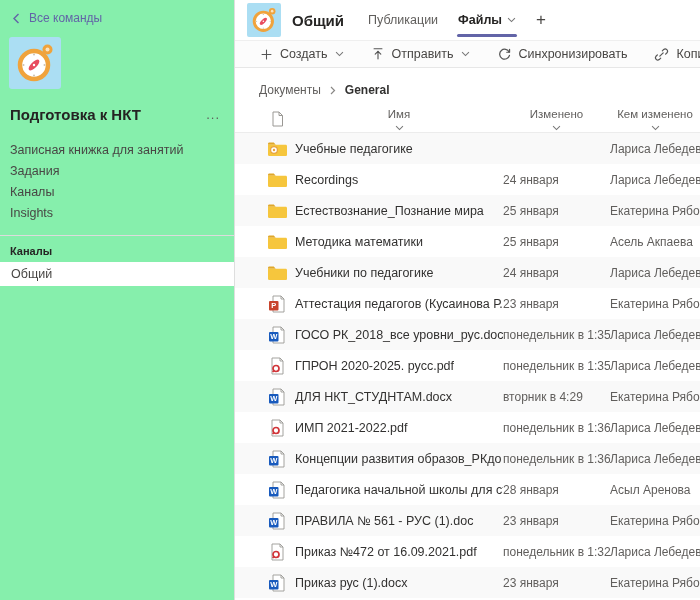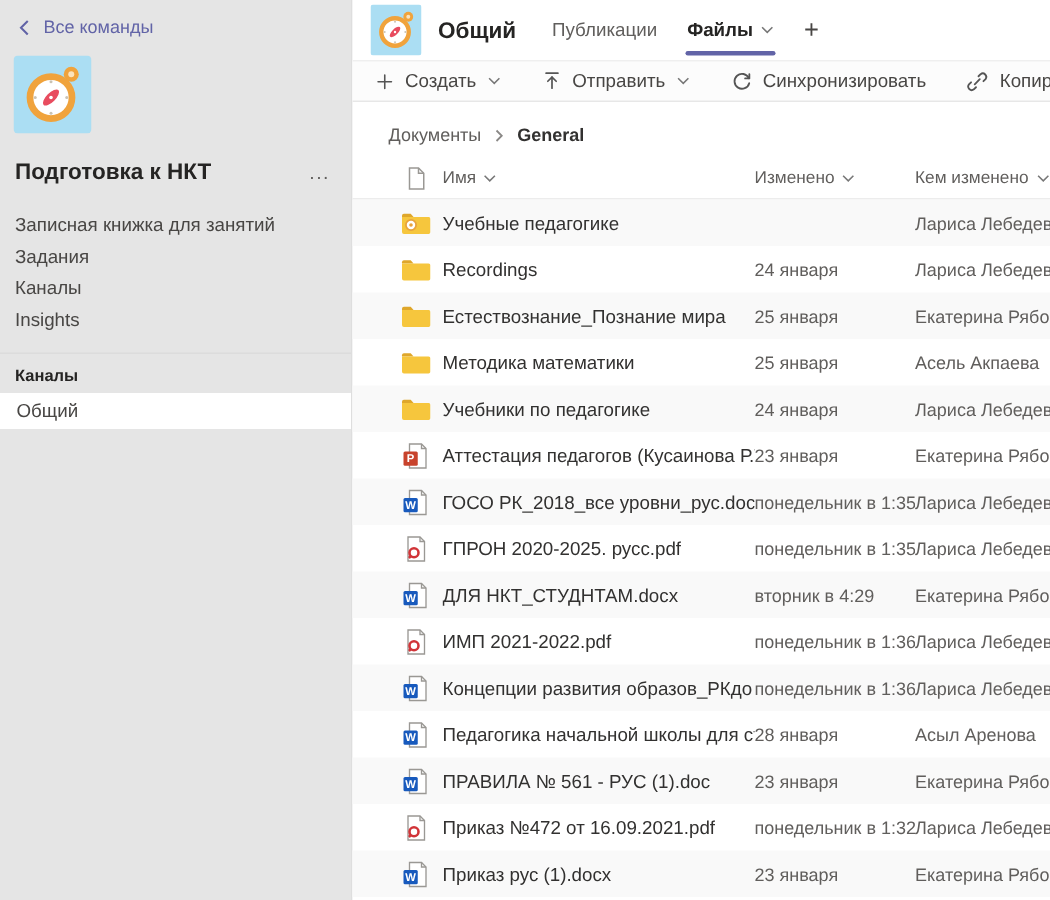--- a/index.html
+++ b/index.html
@@ -6,21 +6,21 @@
   html,body { margin:0; padding:0; }
   body {
     width:700px; height:600px; overflow:hidden;
     font-family:"Liberation Sans", sans-serif;
     background:#fff; color:#323130;
   }
   .app { display:flex; width:700px; height:600px; }
 
   
   .sidebar {
-    width:235px; min-width:235px; background:#e5e5e5;
+    width:235px; min-width:235px; background:#86efac;
     border-right:1px solid #dedede; display:flex; flex-direction:column;
   }
   .back-link {
     display:flex; align-items:center; gap:9px;
     padding:11px 10px 4px 12px; color:#6264a7; font-size:12px; cursor:pointer;
   }
   .team-avatar { width:52px; height:52px; margin:8px 0 0 9px; }
   .team-avatar svg, .channel-avatar svg { display:block; width:100%; height:100%; }
   .team-title-row { display:flex; justify-content:space-between; align-items:center; padding:17px 14px 0 10px; }
   .team-title { font-size:15px; font-weight:bold; color:#252423; margin:0; }
@@ -38,35 +38,35 @@
   .channel-avatar { width:34px; height:34px; margin-right:11px; }
   .channel-title { font-size:15px; font-weight:bold; color:#252423; margin-right:14px; }
   .tabs { display:flex; height:40px; align-items:stretch; }
   .tab { position:relative; display:flex; align-items:center; gap:5px; padding:0 10px; font-size:12.5px; color:#605e5c; cursor:pointer; }
   .tab.active { color:#252423; font-weight:bold; }
   .tab.active::after { content:""; position:absolute; left:9px; right:9px; bottom:3px; height:3px; border-radius:2px; background:var(--accent,#6264a7); }
   .add-tab { font-size:17px; color:#484644; padding:0 10px; cursor:pointer; display:flex; align-items:center; }
 
   .toolbar {
     flex:none; height:28px; display:flex; align-items:center; gap:27px;
-    padding:0 14px 0 15px; background:#fcfcfc;
+    padding:0 14px 0 25px; background:#fcfcfc;
     border-top:1px solid #efefef; border-bottom:1px solid #e7e7e7;
   }
   .tb-btn { display:flex; align-items:center; gap:7px; font-size:12.5px; color:#484644; cursor:pointer; white-space:nowrap; }
   .tb-spacer { flex:1; }
   .icon { display:inline-flex; align-items:center; justify-content:center; }
   .icon svg { display:block; }
 
   .breadcrumb { flex:none; display:flex; align-items:center; gap:9px; padding:15px 0 9px 24px; font-size:12px; color:#605e5c; }
   .crumb-link { cursor:pointer; }
   .crumb-current { font-weight:bold; color:#323130; cursor:pointer; }
 
   .grid-row { display:grid; grid-template-columns:36px 208px 107px 1fr; padding-left:24px; align-items:center; }
   .thead { flex:none; height:27px; font-size:11.5px; color:#605e5c; border-bottom:1px solid #ececec; }
-  .th { display:flex; align-items:center; gap:5px; cursor:pointer; white-space:nowrap; }
+  .th { display:flex; align-items:center; gap:5px; cursor:pointer; white-space:nowrap;flex-direction:column; }
   .file-rows { flex:1; overflow:hidden; }
   .file-row { height:31px; font-size:12.5px; cursor:pointer; }
   .file-row:nth-child(odd) { background:#f9f9f9; }
   .cell-icon { display:flex; align-items:center; justify-content:center; }
   .cell-name { color:#323130; white-space:nowrap; overflow:hidden; text-overflow:clip; padding-right:8px; }
   .cell-mod, .cell-by { color:#605e5c; font-size:12px; white-space:nowrap; overflow:hidden; padding-right:6px; }
 </style>
 </head>
 <body>
 

